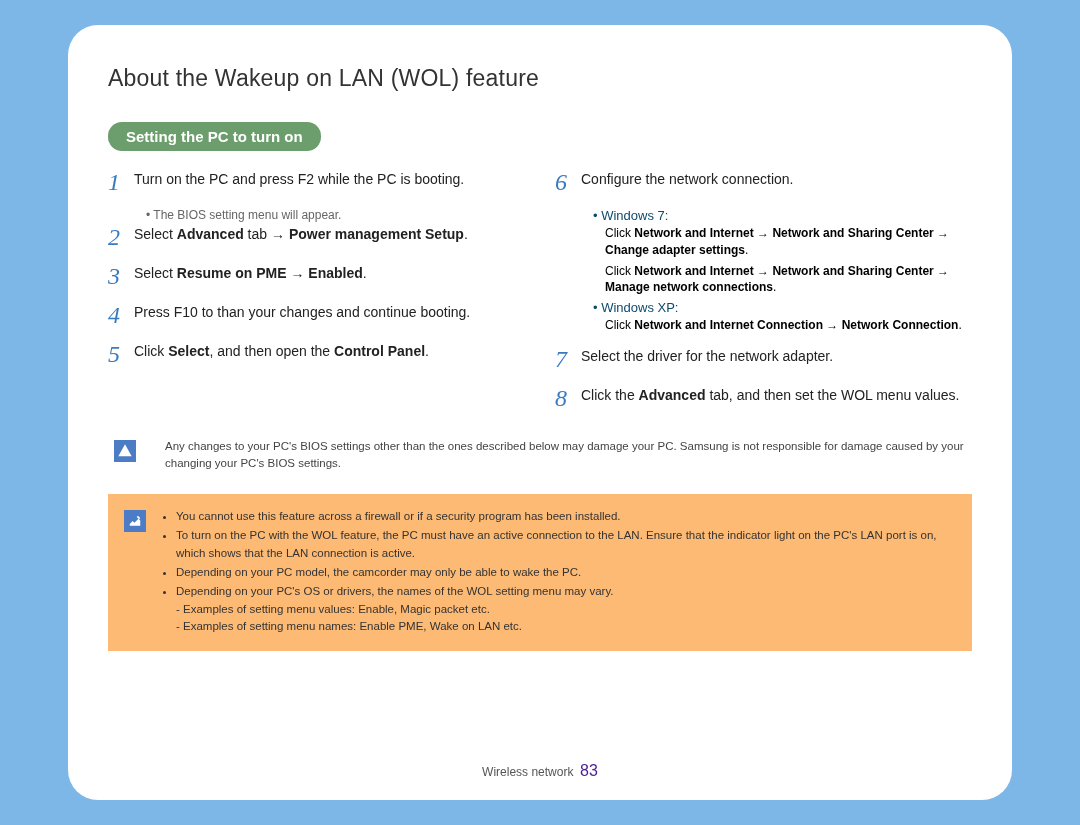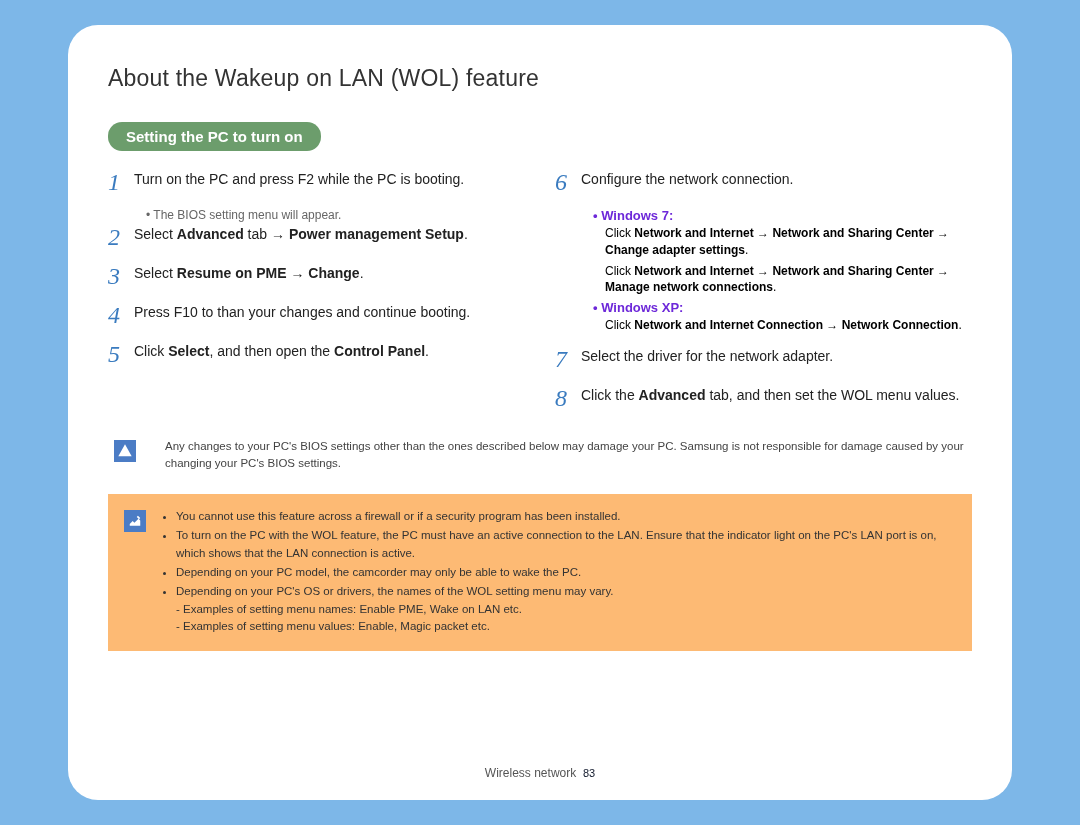--- a/index.html
+++ b/index.html
@@ -65,23 +65,22 @@
   }
   .step-body { flex: 1; }
   .sub {
     font-size: 12px;
     color: #666;
     margin: 6px 0 2px 38px;
   }
   .sub::before { content: "•  "; }
   .osline {
     font-size: 13px;
-    color: #6d28d9;
+    color: #0c4a6e;
     margin: 4px 0 0 38px;
-    font-weight: bold;
   }
   .osline::before { content: "•  "; }
   .osdetail {
     font-size: 12px;
     margin: 2px 0 4px 50px;
     line-height: 1.4;
   }
   .warning-box {
     margin-top: 14px;
     display: flex;
@@ -131,21 +130,21 @@
     font-size: 11.5px;
     color: #333;
   }
   .footer {
     margin-top: auto;
     text-align: center;
     font-size: 12px;
     color: #555;
     padding-top: 14px;
   }
-  .footer .pg { color: #0f172a; font-size: 11px; }
+  .footer .pg { color: #4c1d95; font-size: 16px; }
   b { font-weight: bold; }
 </style>
 </head>
 <body>
 
 <div class="page">
   <h1 class="page-title">About the Wakeup on LAN (WOL) feature</h1>
 
   <div>
     <span class="pill">Setting the PC to turn on</span>
@@ -157,21 +156,21 @@
           <div class="num">1</div>
           <div class="step-body">Turn on the PC and press F2 while the PC is booting.</div>
         </div>
         <div class="sub">The BIOS setting menu will appear.</div>
         <div class="step">
           <div class="num">2</div>
           <div class="step-body">Select <b>Advanced</b> tab → <b>Power management Setup</b>.</div>
         </div>
         <div class="step">
           <div class="num">3</div>
-          <div class="step-body">Select <b>Resume on PME</b> → <b>Change</b>.</div>
+          <div class="step-body">Select <b>Resume on PME</b> → <b>Enabled</b>.</div>
         </div>
         <div class="step">
           <div class="num">4</div>
           <div class="step-body">Press F10 to than your changes and continue booting.</div>
         </div>
         <div class="step">
           <div class="num">5</div>
           <div class="step-body">Click <b>Select</b>, and then open the <b>Control Panel</b>.</div>
         </div>
       </div>
@@ -208,21 +207,21 @@
   <div class="note-box">
     <div class="note-icon">
       <svg viewBox="0 0 24 24">
           <path fill="#fff" d="M3 17l5-5 3 3 7-7 3 3v9H3z M17 3l4 4-2 2-4-4z"></path>
         </svg>
     </div>
     <ul class="note-list" id="note-list">
         <li>You cannot use this feature across a firewall or if a security program has been installed.</li>
         <li>To turn on the PC with the WOL feature, the PC must have an active connection to the LAN. Ensure that the indicator light on the PC's LAN port is on, which shows that the LAN connection is active.</li>
         <li>Depending on your PC model, the camcorder may only be able to wake the PC.</li>
-        <li>Depending on your PC's OS or drivers, the names of the WOL setting menu may vary.<div class="note-sub">- Examples of setting menu names: Enable PME, Wake on LAN etc.</div><div class="note-sub">- Examples of setting menu values: Enable, Magic packet etc.</div></li>
+        <li>Depending on your PC's OS or drivers, the names of the WOL setting menu may vary.<div class="note-sub">- Examples of setting menu values: Enable, Magic packet etc.</div><div class="note-sub">- Examples of setting menu names: Enable PME, Wake on LAN etc.</div></li>
       </ul>
   </div>
 
   <div class="footer">
     <span>Wireless network</span>
     &nbsp;<span class="pg">83</span>
   </div>
 </div>
 
 </body></html>

